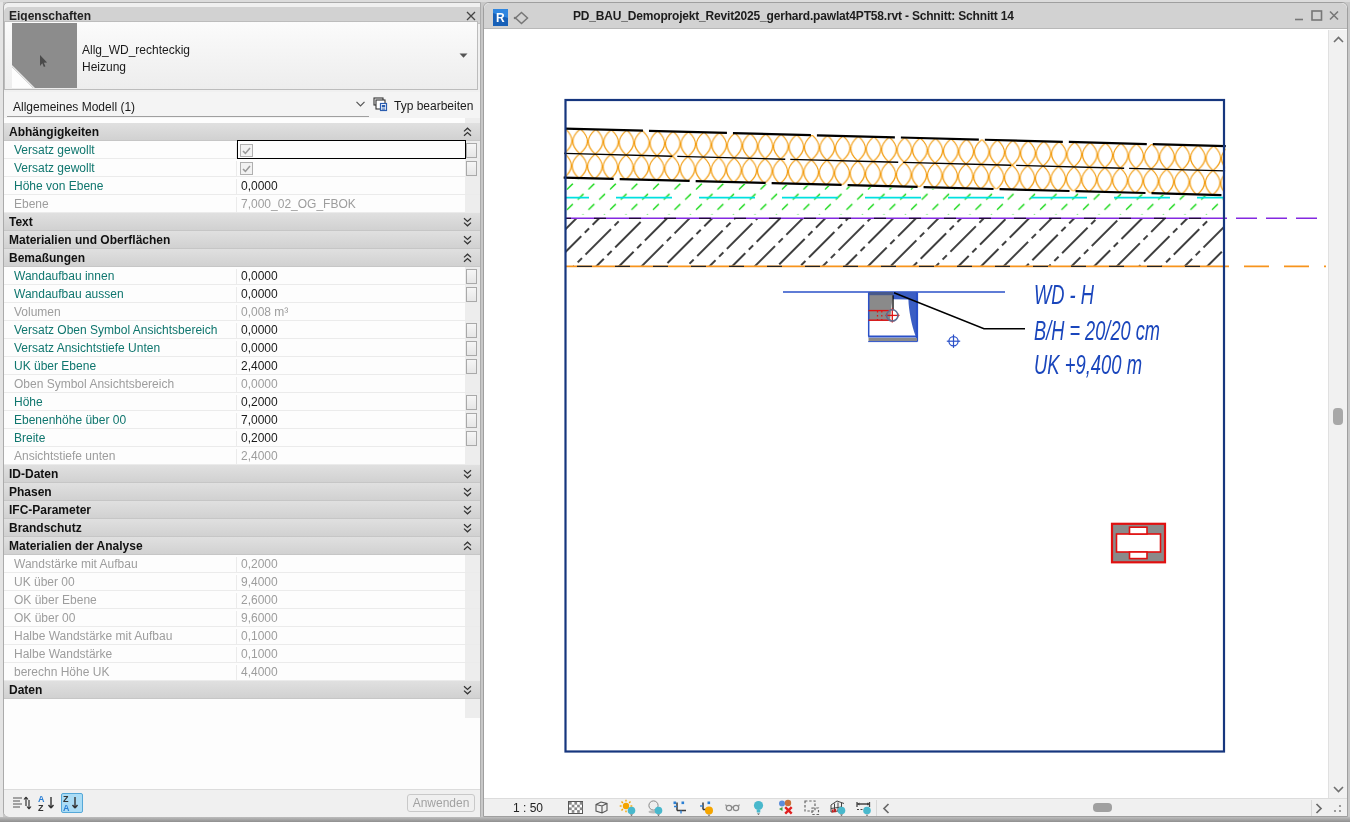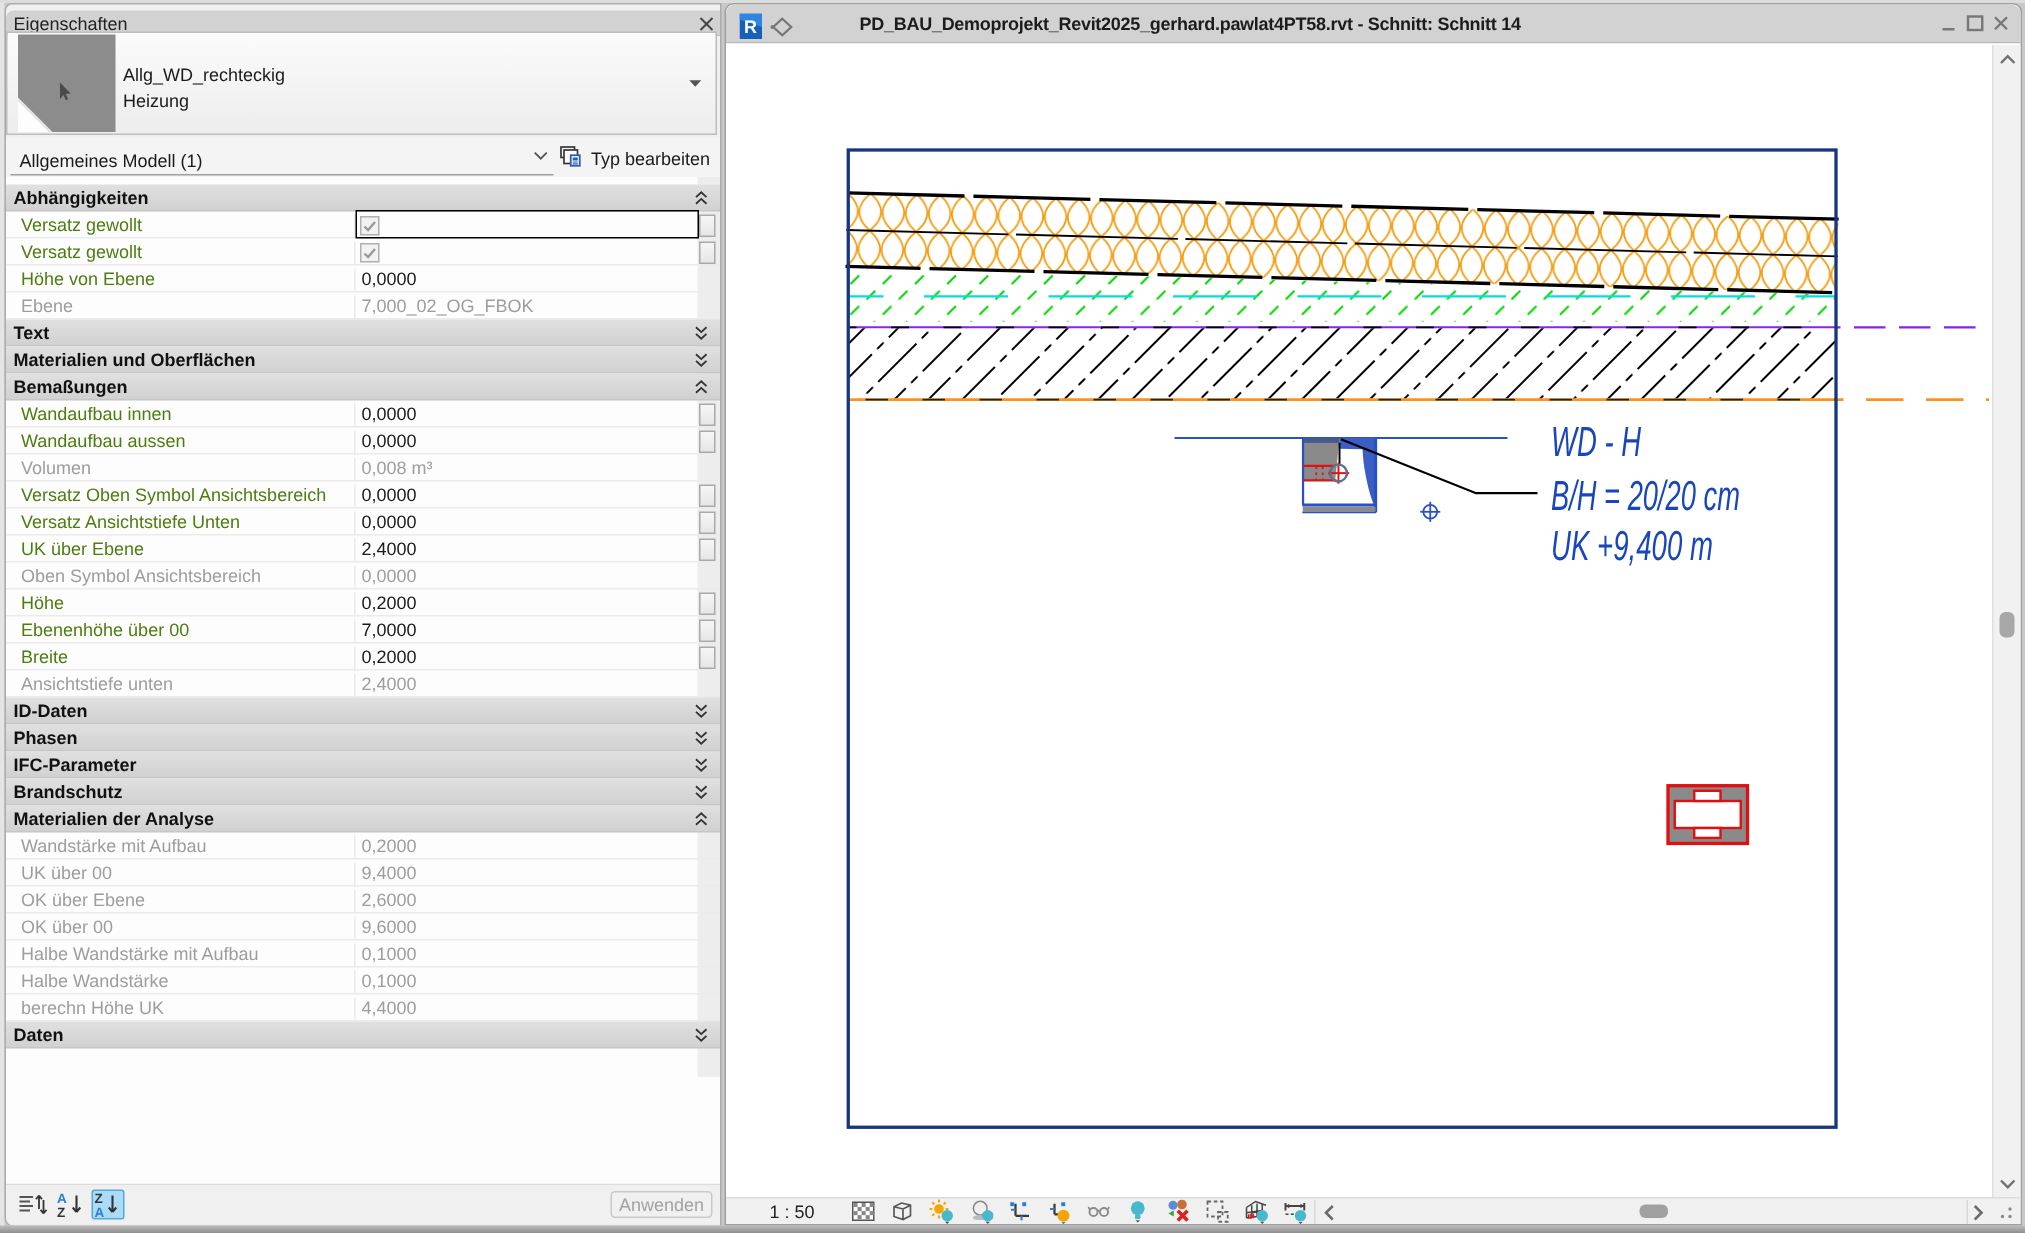--- a/index.html
+++ b/index.html
@@ -1,20 +1,20 @@
 <!DOCTYPE html>
 <html><head><meta charset="utf-8">
 <style>
 * { margin:0; padding:0; box-sizing:border-box; }
 html,body { width:1350px; height:822px; overflow:hidden; }
 body { font-family:"Liberation Sans",sans-serif; background:#c8c8c8; position:relative; font-size:12px; }
 #panel { position:absolute; left:3px; top:2px; width:478px; height:815px; background:#f0f0f0;
   border:1px solid #ababab; border-radius:5px 0 0 5px; }
 #ptitle { position:absolute; left:0; top:4px; width:100%; height:17px; background:#d2d2d2;
-  border-bottom:1px solid #c0c0c0; border-radius:5px 0 0 0; }
+  border-bottom:1px solid #c0c0c0; border-radius:5px 0 0 0;font-weight:bold; }
 #ptitle span { position:absolute; left:5px; top:2px; color:#222; }
 #pclose { position:absolute; right:3px; top:3px; width:12px; height:12px; }
 #prev { position:absolute; left:0px; top:18px; width:474px; height:69px; background:linear-gradient(180deg,#fbfbfb,#ededed); border:1px solid #bcbcbc; }
 #thumb { position:absolute; left:7px; top:1px; width:65px; height:65px; background:#8c8c8c; }
 #thumb svg { position:absolute; left:0; top:0; }
 #prev .t1 { position:absolute; left:77px; top:21px; color:#1a1a1a; }
 #prev .t2 { position:absolute; left:77px; top:38px; color:#1a1a1a; }
 #prev .dd { position:absolute; right:9px; top:31px; }
 #selrow { position:absolute; left:0; top:89px; width:476px; height:26px; background:#f4f4f4; }
 #selrow .txt { position:absolute; left:9px; top:8px; color:#1a1a1a; }
@@ -22,21 +22,21 @@
 #selrow .uline { position:absolute; left:3px; top:24px; width:362px; height:1px; background:#9f9f9f; }
 #typbtn { position:absolute; left:368px; top:2px; width:108px; height:22px; }
 #typbtn svg { position:absolute; left:1px; top:3px; }
 #typbtn span { position:absolute; left:22px; top:5px; color:#1a1a1a; }
 #gridbg { position:absolute; left:0; top:114px; width:476px; height:673px; background:#fdfdfd; }
 #btncol { position:absolute; left:461px; top:114px; width:15px; height:601px; background:#ededed; }
 .ghdr { position:absolute; left:0; width:476px; height:18px; background:linear-gradient(180deg,#e0e0e0,#d1d1d1); border-bottom:1px solid #c6c6c6; }
 .ghl { position:absolute; left:5px; top:2px; font-weight:bold; color:#111; }
 .ghc { position:absolute; right:8px; top:4px; }
 .grow { position:absolute; left:0; width:476px; height:18px; background:transparent; border-bottom:1px solid #ebebeb; }
-.gl { position:absolute; left:10px; top:2px; width:218px; white-space:nowrap; overflow:hidden; color:#4d7c0f; }
+.gl { position:absolute; left:10px; top:2px; width:218px; white-space:nowrap; overflow:hidden; color:#0f766e; }
 .gv { position:absolute; left:232px; top:2px; width:184px; color:#1a1a1a; border-left:1px solid #ebebeb; padding-left:4px; height:16px; }
 .gtx { color:#9d9d9d !important; }
 .cb { position:absolute; left:3px; top:1px; width:13px; height:13px; background:#f2f2f2; border:1px solid #b0b0b0; display:inline-block; }
 .cb svg { position:absolute; left:1px; top:2px; }
 .sel { position:absolute; left:233px; top:-1px; width:229px; height:19px; border:1.5px solid #000; }
 .ebtn { position:absolute; left:462px; top:1.5px; width:11px; height:15px; background:linear-gradient(180deg,#f6f6f6,#e6e6e6); border:1px solid #a9a9a9; }
 #pbottom { position:absolute; left:0; top:786px; width:476px; height:28px; background:#f0f0f0; border-top:1px solid #dcdcdc; border-radius:0 0 0 5px; }
 .sbtn { position:absolute; top:3px; width:22px; height:20px; }
 #anw { position:absolute; left:403px; top:4px; width:68px; height:18px; border:1px solid #c9c9c9; border-radius:3px; background:#f0f0f0; color:#a2a2a2; text-align:center; line-height:16px; }
 #win { position:absolute; left:483px; top:2px; width:865px; height:815px; background:#fff; border:1px solid #9f9f9f; border-radius:6px 6px 0 0; }

